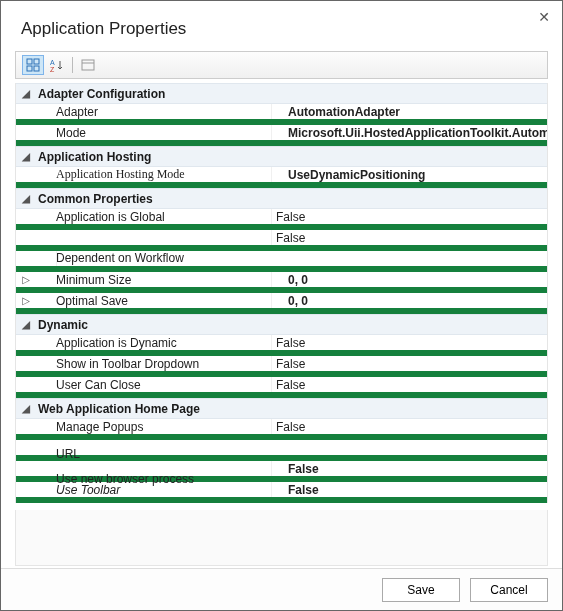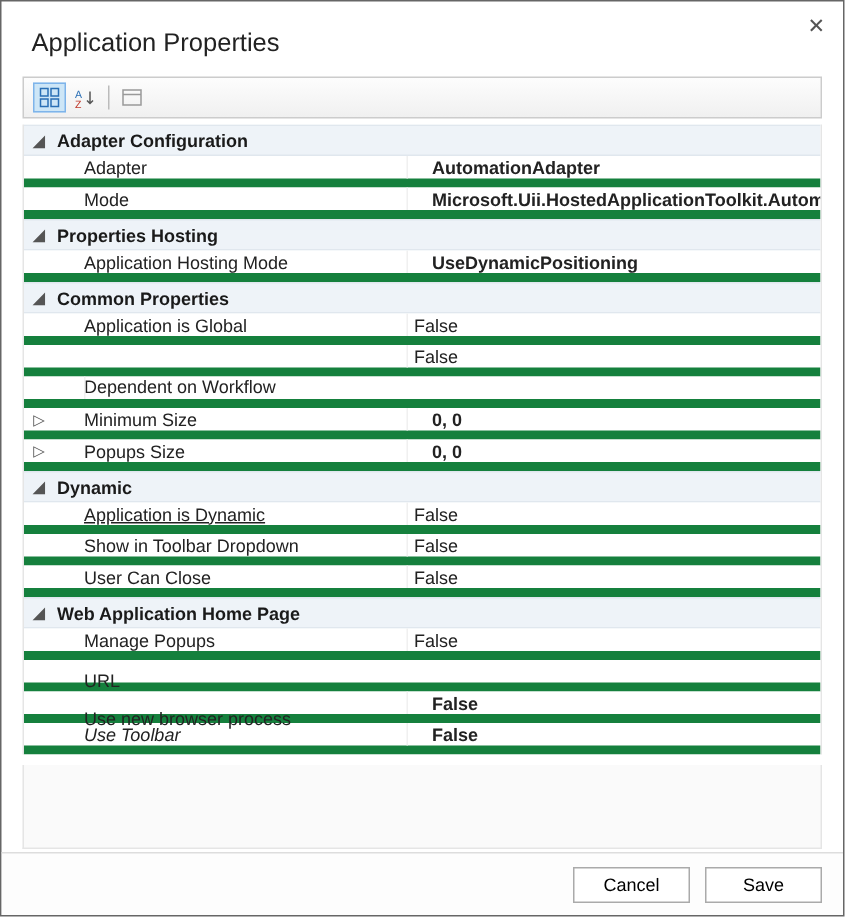--- a/index.html
+++ b/index.html
@@ -189,26 +189,26 @@
       <div class="value-cell bold">AutomationAdapter</div>
     </div>
     <div class="row prop-row">
       <div class="expander"></div>
       <div class="indent"></div>
       <div class="label-cell" style="flex: 0 0 215px;">Mode</div>
       <div class="value-cell bold">Microsoft.Uii.HostedApplicationToolkit.AutomationHosting.AutomationAdapter</div>
     </div>
     <div class="row cat-row">
       <div class="expander">◢</div>
-      <div class="label-cell">Properties Hosting</div>
-    </div>
-    <div class="row prop-row">
-      <div class="expander"></div>
-      <div class="indent"></div>
-      <div class="label-cell" style="flex: 0 0 215px;">Application Hosting Mode</div>
+      <div class="label-cell">Application Hosting</div>
+    </div>
+    <div class="row prop-row">
+      <div class="expander"></div>
+      <div class="indent"></div>
+      <div class="label-cell" style="flex: 0 0 215px; font-family: Liberation Serif, serif;">Application Hosting Mode</div>
       <div class="value-cell bold">UseDynamicPositioning</div>
     </div>
     <div class="row cat-row">
       <div class="expander">◢</div>
       <div class="label-cell">Common Properties</div>
     </div>
     <div class="row prop-row">
       <div class="expander"></div>
       <div class="indent"></div>
       <div class="label-cell" style="flex: 0 0 215px;">Application is Global</div>
@@ -227,31 +227,31 @@
     </div>
     <div class="row prop-row">
       <div class="expander">▷</div>
       <div class="indent"></div>
       <div class="label-cell" style="flex: 0 0 215px;">Minimum Size</div>
       <div class="value-cell bold">0, 0</div>
     </div>
     <div class="row prop-row">
       <div class="expander">▷</div>
       <div class="indent"></div>
-      <div class="label-cell" style="flex: 0 0 215px;">Popups Size</div>
+      <div class="label-cell" style="flex: 0 0 215px;">Optimal Save</div>
       <div class="value-cell bold">0, 0</div>
     </div>
     <div class="row cat-row">
       <div class="expander">◢</div>
       <div class="label-cell">Dynamic</div>
     </div>
     <div class="row prop-row">
       <div class="expander"></div>
       <div class="indent"></div>
-      <div class="label-cell" style="flex: 0 0 215px; text-decoration: underline;">Application is Dynamic</div>
+      <div class="label-cell" style="flex: 0 0 215px;">Application is Dynamic</div>
       <div class="value-cell">False</div>
     </div>
     <div class="row prop-row">
       <div class="expander"></div>
       <div class="indent"></div>
       <div class="label-cell" style="flex: 0 0 215px;">Show in Toolbar Dropdown</div>
       <div class="value-cell">False</div>
     </div>
     <div class="row prop-row">
       <div class="expander"></div>
@@ -284,15 +284,15 @@
       <div class="expander"></div>
       <div class="indent"></div>
       <div class="label-cell" style="flex: 0 0 215px; font-style: italic;">Use Toolbar</div>
       <div class="value-cell bold">False</div>
     </div>
   </div>
 
 <div class="help-area"></div>
 
 <div class="footer">
+  <button class="btn">Save</button>
   <button class="btn">Cancel</button>
-  <button class="btn">Save</button>
 </div>
 
 </body></html>

